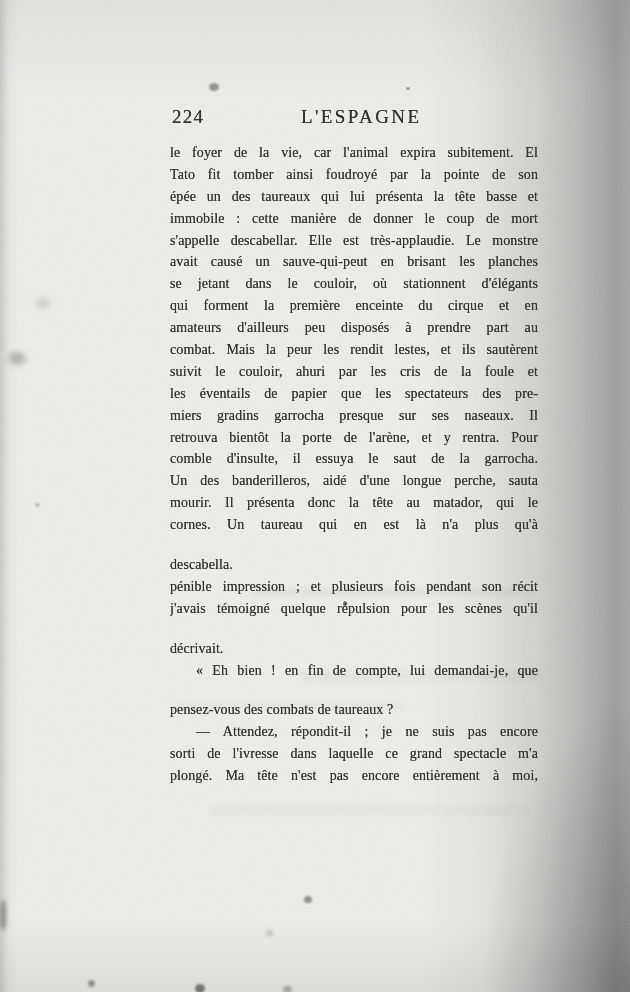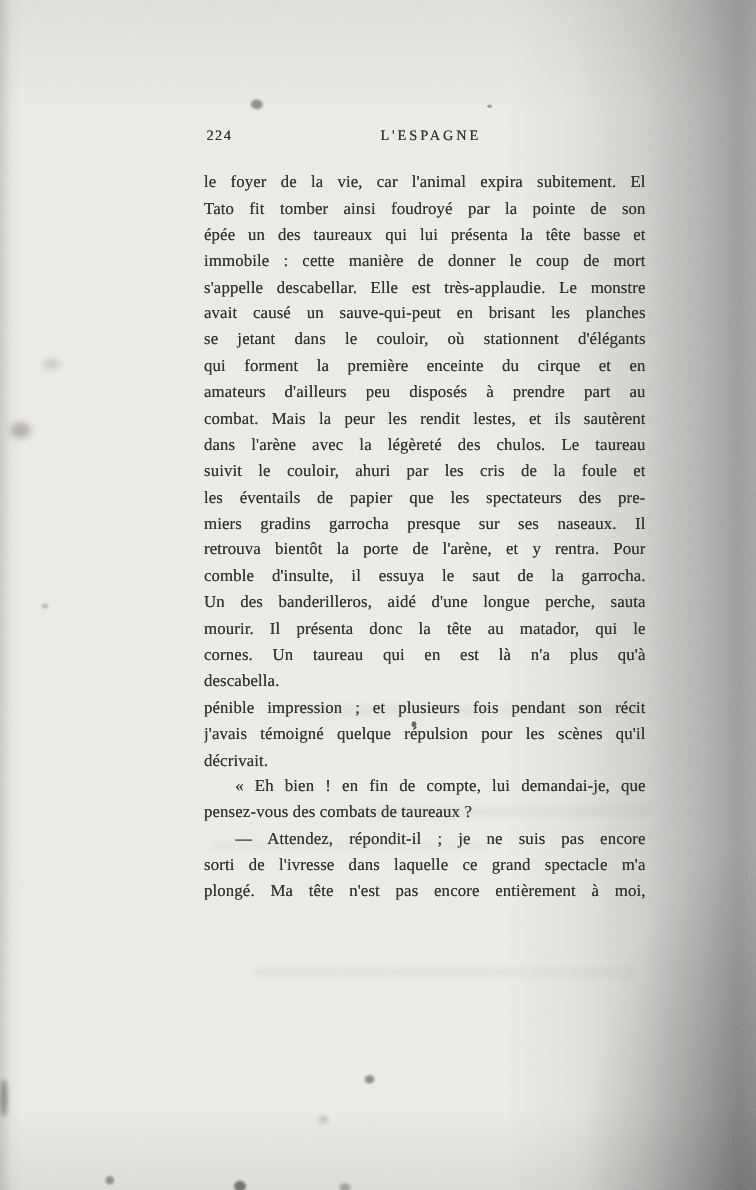--- a/index.html
+++ b/index.html
@@ -24,29 +24,29 @@
                   background: linear-gradient(0deg, rgba(0,0,0,0.07), rgba(0,0,0,0)); }
   .corner-br    { position:absolute; right:0; bottom:0; width:150px; height:300px;
                   background: radial-gradient(ellipse at 105% 105%, rgba(0,0,0,0.26), rgba(0,0,0,0) 70%); }
 
   .stain  { position:absolute; border-radius:50%; }
   .streak { position:absolute; background: rgba(60,55,48,0.05); filter: blur(2.5px); border-radius: 4px; }
 
   
   .content { position:absolute; left:170px; top:0; width:368px; color: var(--ink, #2c2a27); }
   .running-head { position:absolute; top:106px; left:0; width:100%; height:20px;
-                  font-size:12px; text-shadow: 0 0 0.5px rgba(44,40,36,0.85); }
+                  font-size:19px; text-shadow: 0 0 0.5px rgba(44,40,36,0.85); }
   .page-number  { position:absolute; left:2px; top:0; letter-spacing:1.2px; }
   .running-title{ position:absolute; left:50%; top:0; transform:translateX(-44%);
                   letter-spacing:2.4px; }
   .body-text { position:absolute; top:142px; left:0; width:100%;
                font-size:14px; letter-spacing:0.1px;
                text-shadow: 0 0 0.55px rgba(44,40,36,0.8); }
   .line { height:21.9px; line-height:21.9px; text-align:justify; text-align-last:justify; overflow:hidden; }
-  .line.noj { text-align:right; text-align-last:left; }
+  .line.noj { text-align:right; text-align-last:left;margin-top:18px; }
   .line.ind { text-indent:26px; }
   .it { }
 
   .grain { position:absolute; left:0; top:0; width:630px; height:992px;
            mix-blend-mode:soft-light; opacity:0.55; pointer-events:none; }
 </style>
 </head>
 <body>
 
 <div class="page">
@@ -85,21 +85,20 @@
           <div class="line"><span>le foyer de la vie, car l'animal expira subitement. El</span></div>
           <div class="line"><span>Tato fit tomber ainsi foudroyé par la pointe de son</span></div>
           <div class="line"><span>épée un des taureaux qui lui présenta la tête basse et</span></div>
           <div class="line"><span>immobile : cette manière de donner le coup de mort</span></div>
           <div class="line"><span>s'appelle </span><span class="it">descabellar</span><span>. Elle est très-applaudie. Le monstre</span></div>
           <div class="line"><span>avait causé un sauve-qui-peut en brisant les planches</span></div>
           <div class="line"><span>se jetant dans le couloir, où stationnent d'élégants</span></div>
           <div class="line"><span>qui forment la première enceinte du cirque et en</span></div>
           <div class="line"><span>amateurs d'ailleurs peu disposés à prendre part au</span></div>
           <div class="line"><span>combat. Mais la peur les rendit lestes, et ils sautèrent</span></div>
-          <div class="line"><span>dans l'arène avec la légèreté des chulos. Le taureau</span></div>
           <div class="line"><span>suivit le couloir, ahuri par les cris de la foule et</span></div>
           <div class="line"><span>les éventails de papier que les spectateurs des pre-</span></div>
           <div class="line"><span>miers gradins garrocha presque sur ses naseaux. Il</span></div>
           <div class="line"><span>retrouva bientôt la porte de l'arène, et y rentra. Pour</span></div>
           <div class="line"><span>comble d'insulte, il essuya le saut de la </span><span class="it">garrocha</span><span>.</span></div>
           <div class="line"><span>Un des banderilleros, aidé d'une longue perche, sauta</span></div>
           <div class="line"><span>mourir. Il présenta donc la tête au matador, qui le</span></div>
           <div class="line"><span>cornes. Un taureau qui en est là n'a plus qu'à</span></div>
           <div class="line noj"><span class="it">descabella</span><span>.</span></div>
         </div>

